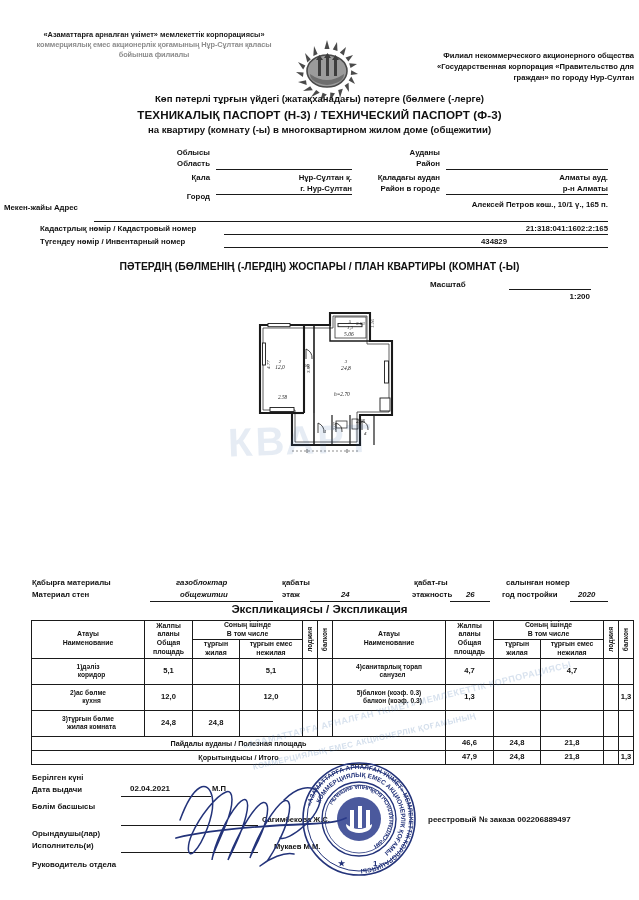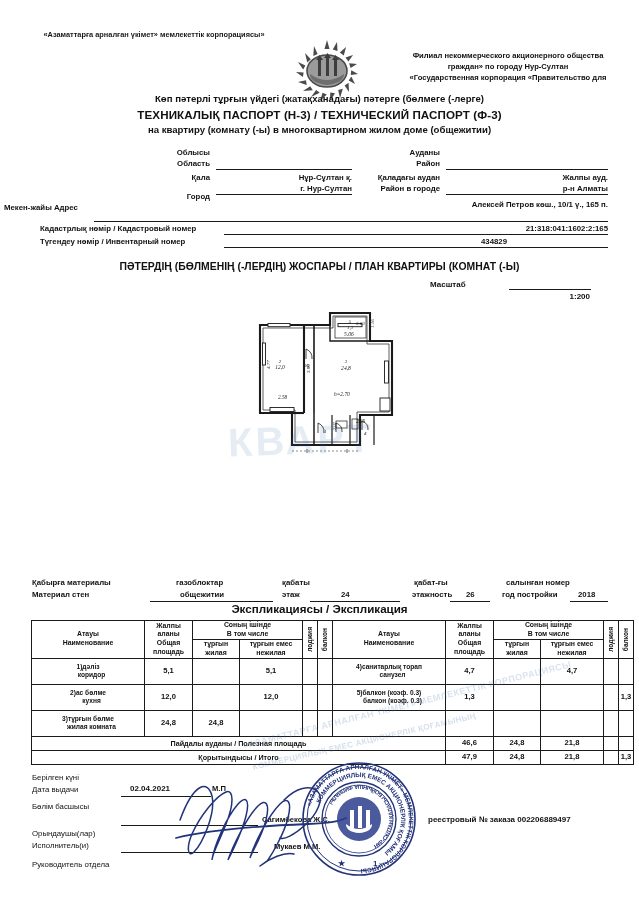--- a/index.html
+++ b/index.html
@@ -48,21 +48,21 @@
     left: 292px;
     top: 18px;
     width: 70px;
     height: 62px;
   }
   .hdr-right {
     position: absolute;
     left: 382px;
     top: 28px;
     width: 252px;
-    text-align: center;
+    text-align: right;
     font-size: 7.6px;
     font-weight: bold;
     line-height: 1.45;
     color: #111;
   }
 
   
   .title-block {
     position: absolute;
     top: 92px;
@@ -202,21 +202,21 @@
   .mat {
     position: absolute;
     top: 578px;
     left: 0;
     width: 639px;
     height: 34px;
     font-size: 7.8px;
     font-weight: bold;
   }
   .mat span.lbl { position: absolute; white-space: nowrap; }
-  .mat span.val { position: absolute; white-space: nowrap; }
+  .mat span.val { position: absolute; white-space: nowrap; font-style: italic; }
   .mat .uline { position: absolute; border-bottom: 1.1px solid #1a1a1a; }
 
   
   .exp-title {
     position: absolute;
     top: 602px;
     left: 0;
     width: 639px;
     text-align: center;
     font-size: 11.6px;
@@ -270,21 +270,21 @@
   
   .footer {
     position: absolute;
     top: 773px;
     left: 0;
     width: 639px;
     height: 110px;
     font-size: 7.8px;
     font-weight: bold;
   }
-  .footer .lbl { position: absolute; white-space: nowrap; font-size: 7.8px; font-weight: normal; }
+  .footer .lbl { position: absolute; white-space: nowrap; font-size: 7.8px; font-weight: bold; }
   .footer .uline { position: absolute; border-bottom: 1.2px solid #1a1a1a; }
   .footer .val { position: absolute; white-space: nowrap; font-size: 8px; font-weight: bold; }
   .mp { position: absolute; font-size: 7.6px; font-weight: bold; }
   .reg { position: absolute; font-size: 8px; font-weight: bold; white-space: nowrap; }
 
   .sig-name { position: absolute; font-size: 7.6px; font-weight: bold; white-space: nowrap; }
 
   .stamp {
     position: absolute;
     left: 300px;
@@ -303,20 +303,21 @@
   }
 </style>
 </head>
 <body>
 
 <div id="page">
 
   <div class="hdr">
     <div class="hdr-left">
       <div>«Азаматтарға арналған үкімет» мемлекеттік корпорациясы»</div>
+      <div class="faded">коммерциялық емес акционерлік қоғамының Нұр-Сұлтан қаласы бойынша филиалы</div>
     </div>
 
     <div class="emblem">
       <svg viewBox="0 0 70 62" width="70" height="62">
         <g fill="#4a4a4a">
           <g>
             <polygon points="35,0 37.5,9 32.5,9"></polygon>
             <polygon points="45,2 45.5,11 40.8,9.4"></polygon>
             <polygon points="54,7 51.8,15.5 47.8,12.6"></polygon>
             <polygon points="61,15 56.4,21.5 53.5,17.6"></polygon>
@@ -344,22 +345,22 @@
             <path d="M24 20 L31 20 L27.5 15 Z"></path>
             <path d="M32 18 L39 18 L35.5 13 Z"></path>
             <path d="M40 20 L47 20 L43.5 15 Z"></path>
           </g>
         </g>
       </svg>
     </div>
 
     <div class="hdr-right">
       <div>Филиал некоммерческого акционерного общества</div>
+      <div>«Государственная корпорация «Правительство для</div>
       <div>граждан» по городу Нур-Султан</div>
-      <div>«Государственная корпорация «Правительство для</div>
     </div>
   </div>
 
   <div class="title-block">
     <div class="title-1">Көп пәтерлі тұрғын үйдегі (жатақханадағы) пәтерге (бөлмеге (-лерге)</div>
     <div class="title-2">ТЕХНИКАЛЫҚ ПАСПОРТ (Н-3) / ТЕХНИЧЕСКИЙ ПАСПОРТ (Ф-3)</div>
     <div class="title-3">на квартиру (комнату (-ы) в многоквартирном жилом доме (общежитии)</div>
   </div>
 
   <div class="fields">
@@ -373,21 +374,21 @@
     <div class="fline" style="left:446px; top:21px; width:162px;"></div>
 
     <div class="flabel" style="left:110px; top:25px; width:100px;">Қала</div>
     <div class="flabel" style="left:110px; top:44px; width:100px;">Город</div>
     <div class="fval" style="left:216px; top:25px; width:136px;">Нұр-Сұлтан қ.</div>
     <div class="fval" style="left:216px; top:36px; width:136px;">г. Нур-Султан</div>
     <div class="fline" style="left:216px; top:46px; width:136px;"></div>
 
     <div class="flabel" style="left:340px; top:25px; width:100px;">Қаладағы аудан</div>
     <div class="flabel" style="left:340px; top:36px; width:100px;">Район в городе</div>
-    <div class="fval" style="left:446px; top:25px; width:162px;">Жалпы ауд.</div>
+    <div class="fval" style="left:446px; top:25px; width:162px;">Алматы ауд.</div>
     <div class="fval" style="left:446px; top:36px; width:162px;">р-н Алматы</div>
     <div class="fline" style="left:446px; top:46px; width:162px;"></div>
 
     <div class="flabel" style="left:4px; top:55px; width:85px; text-align:left;">Мекен-жайы Адрес</div>
     <div class="fval" style="left:300px; top:52px; width:308px;">Алексей Петров көш., 10/1 ү., 165 п.</div>
     <div class="fline" style="left:94px; top:73px; width:514px;"></div>
 
     <div class="flabel" style="left:40px; top:76px; width:180px; text-align:left;">Кадастрлық нөмір / Кадастровый номер</div>
     <div class="fval" style="left:380px; top:76px; width:228px;">21:318:041:1602:2:165</div>
     <div class="fline" style="left:224px; top:86px; width:384px;"></div>
@@ -497,21 +498,21 @@
     <span class="val" style="left:341px; top:12px;">24</span>
     <div class="uline" style="left:310px; top:23px; width:90px;"></div>
 
     <span class="lbl" style="left:414px; top:0px;">қабат-ғы</span>
     <span class="lbl" style="left:412px; top:12px;">этажность</span>
     <span class="val" style="left:466px; top:12px;">26</span>
     <div class="uline" style="left:450px; top:23px; width:40px;"></div>
 
     <span class="lbl" style="left:506px; top:0px;">салынған номер</span>
     <span class="lbl" style="left:502px; top:12px;">год постройки</span>
-    <span class="val" style="left:578px; top:12px;">2018</span>
+    <span class="val" style="left:578px; top:12px;">2020</span>
     <div class="uline" style="left:570px; top:23px; width:38px;"></div>
   </div>
 
   <div class="exp-title">Экспликациясы / Экспликация</div>
 
   <div class="tablewrap">
     <table class="exp">
       <colgroup>
         <col style="width:113px">
           <col style="width:48px">

